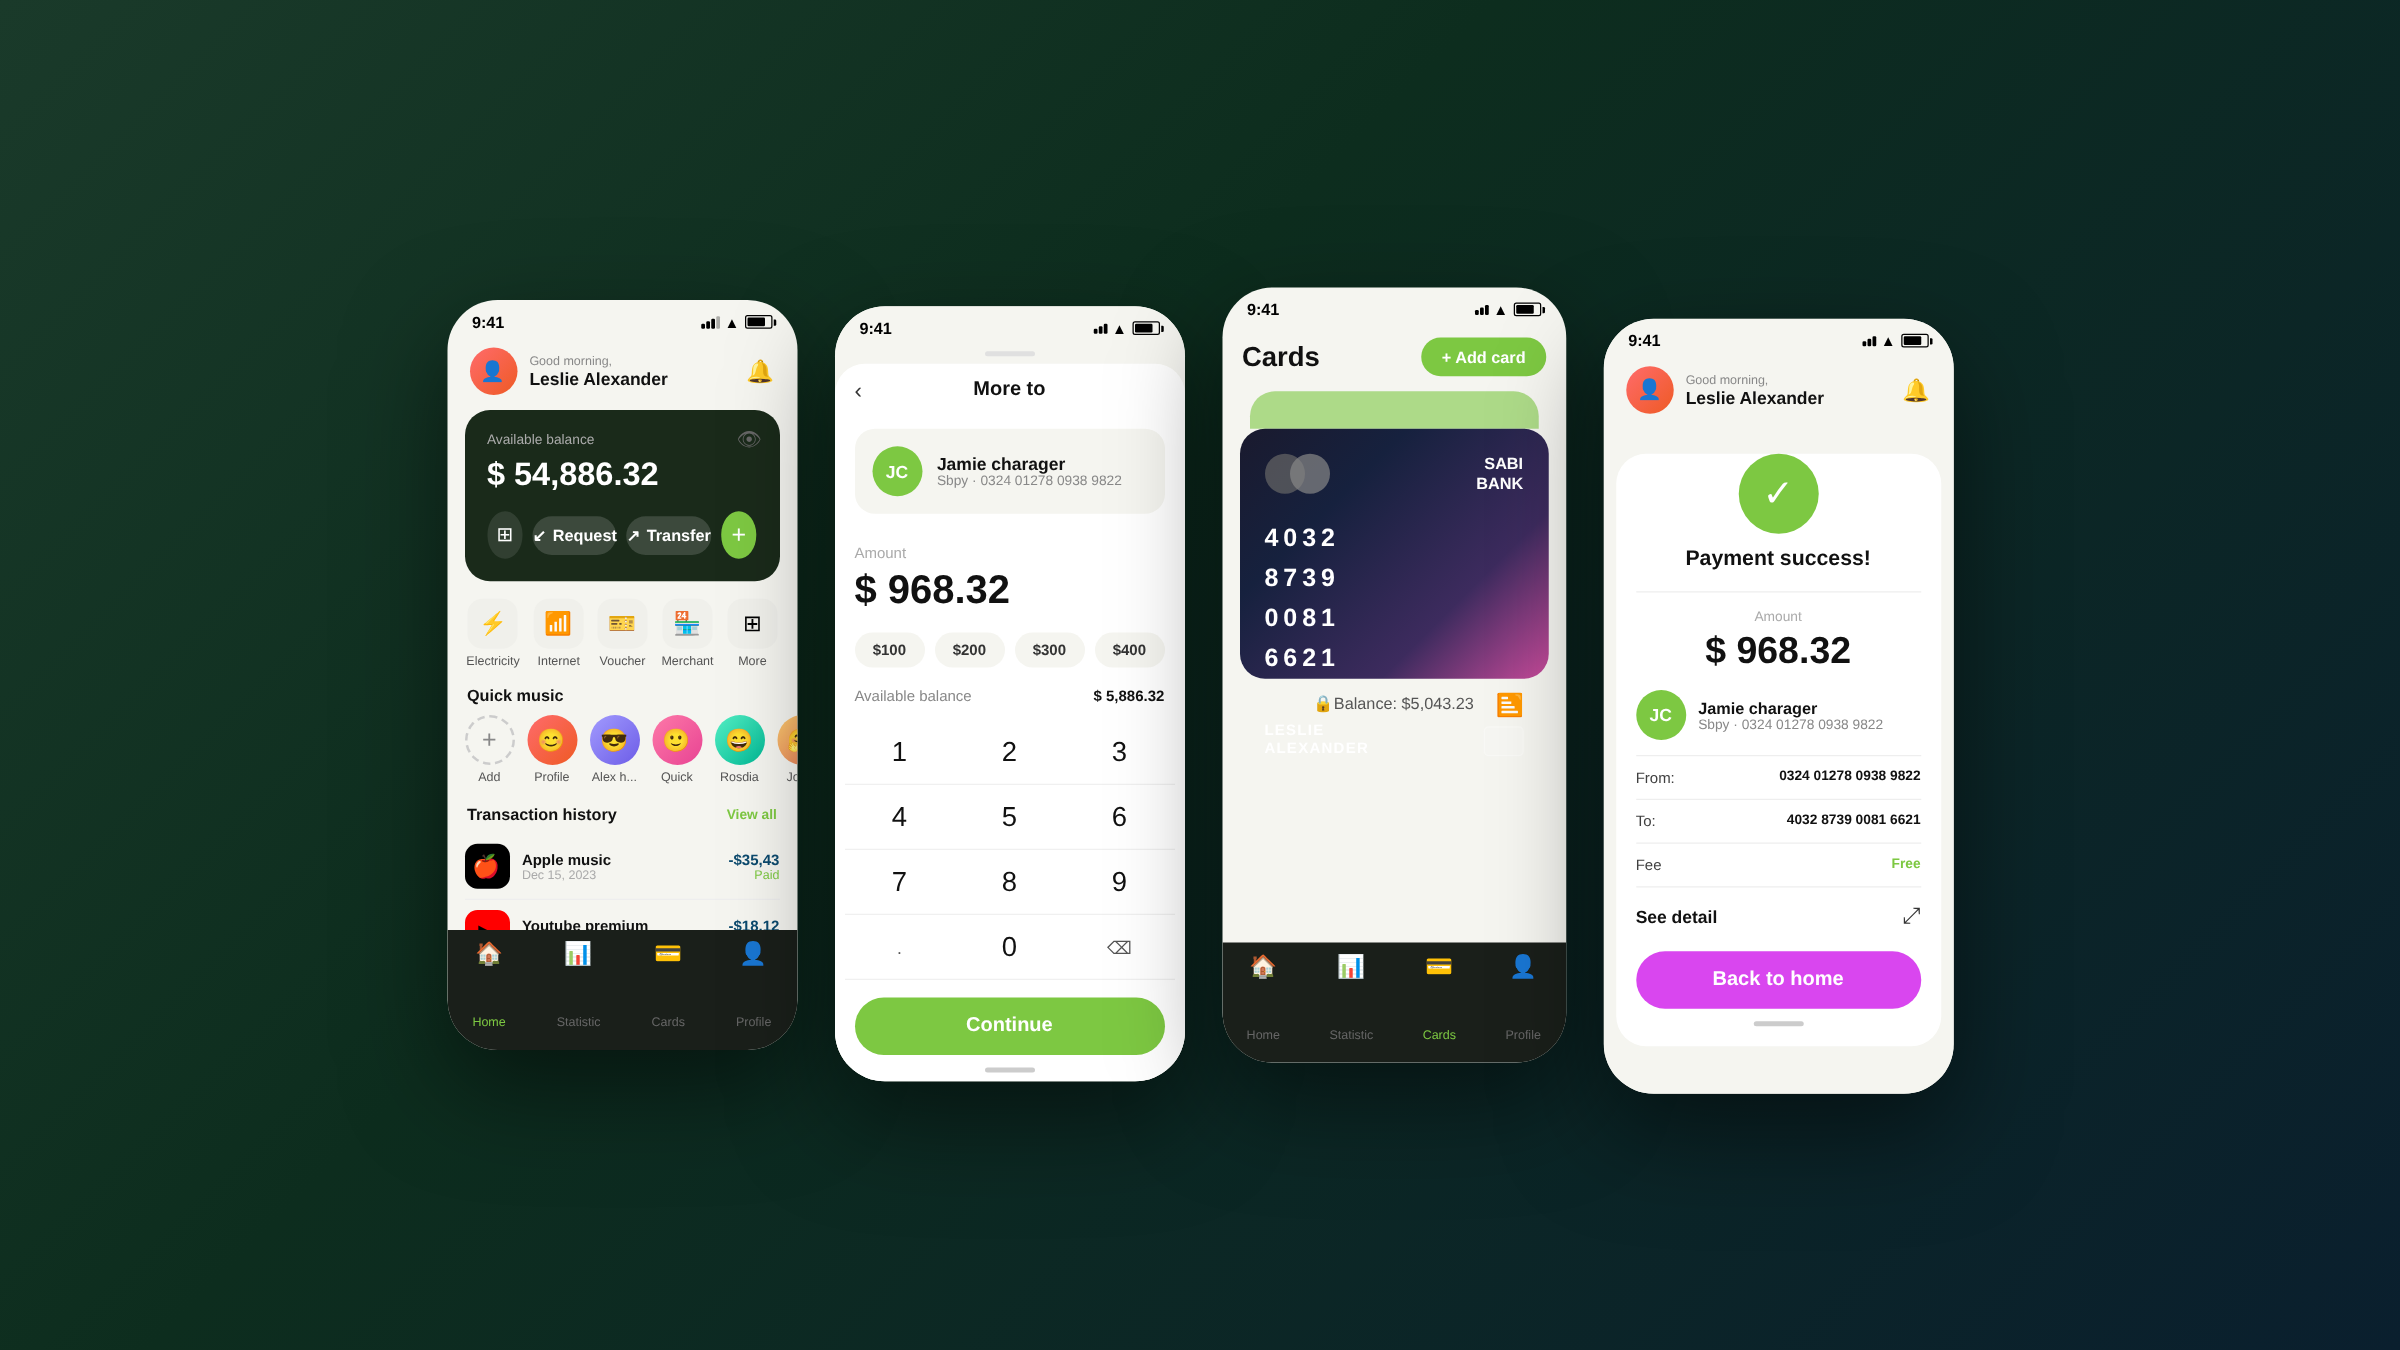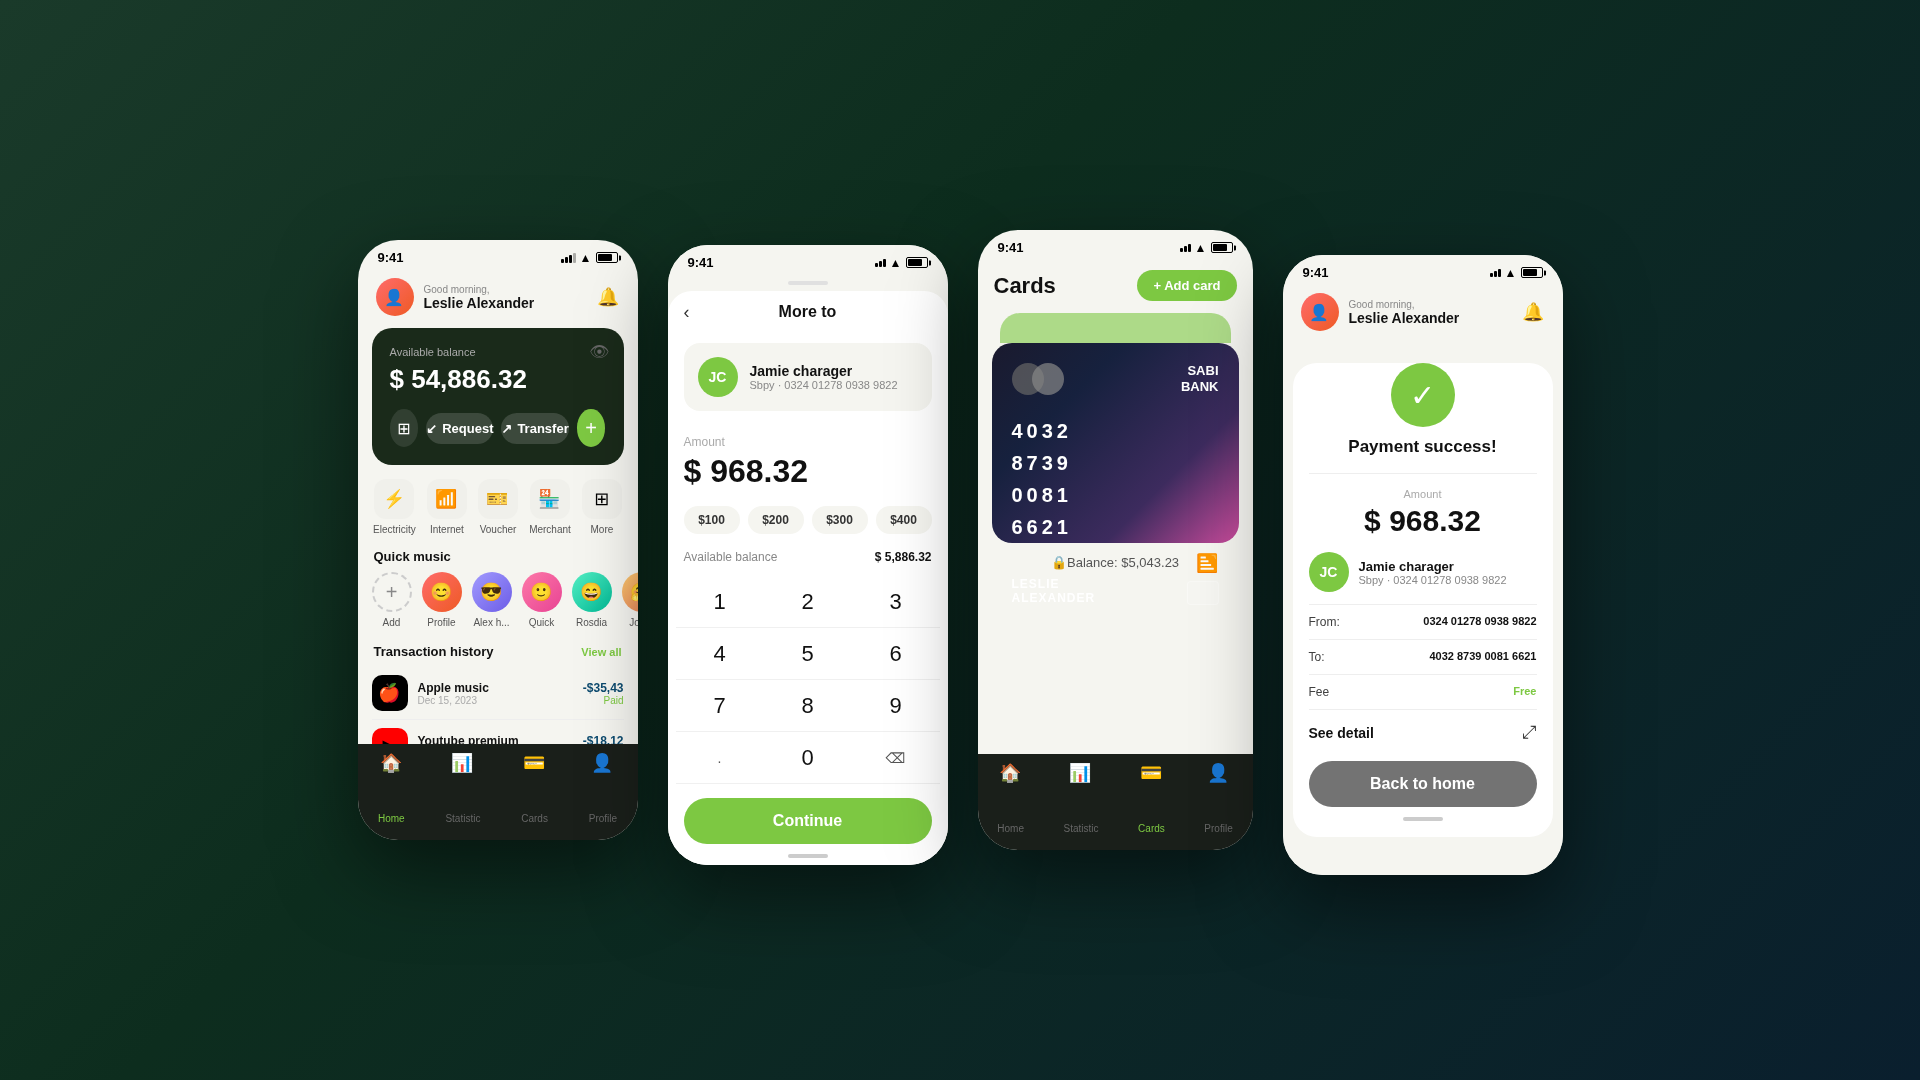--- a/index.html
+++ b/index.html
@@ -505,21 +505,21 @@
       display: flex;
       justify-content: space-between;
       align-items: center;
       padding: 12px 16px;
     }
     .see-detail-text { font-size: 14px; font-weight: 600; color: #111; }
     .share-icon { font-size: 18px; color: #333; }
 
     .back-home-btn {
       margin: 6px 16px;
-      background: #737373;
+      background: #d946ef;
       border-radius: 30px;
       padding: 14px;
       text-align: center;
       font-size: 16px;
       font-weight: 600;
       color: white;
     }
 
     .phone-bottom-bar {
       width: 40px; height: 4px;

